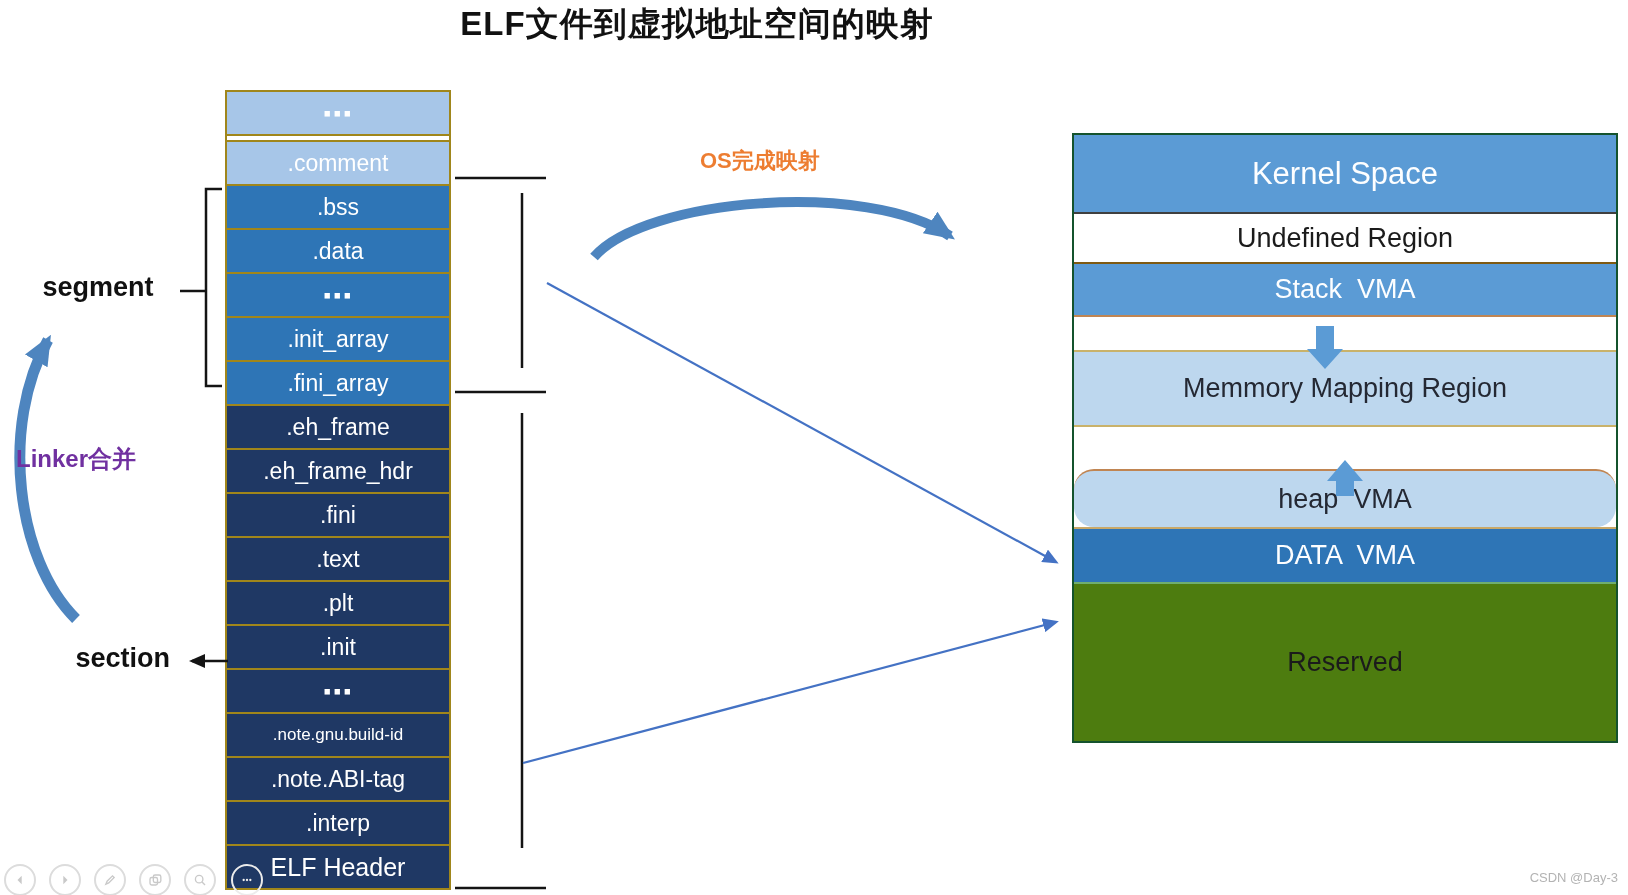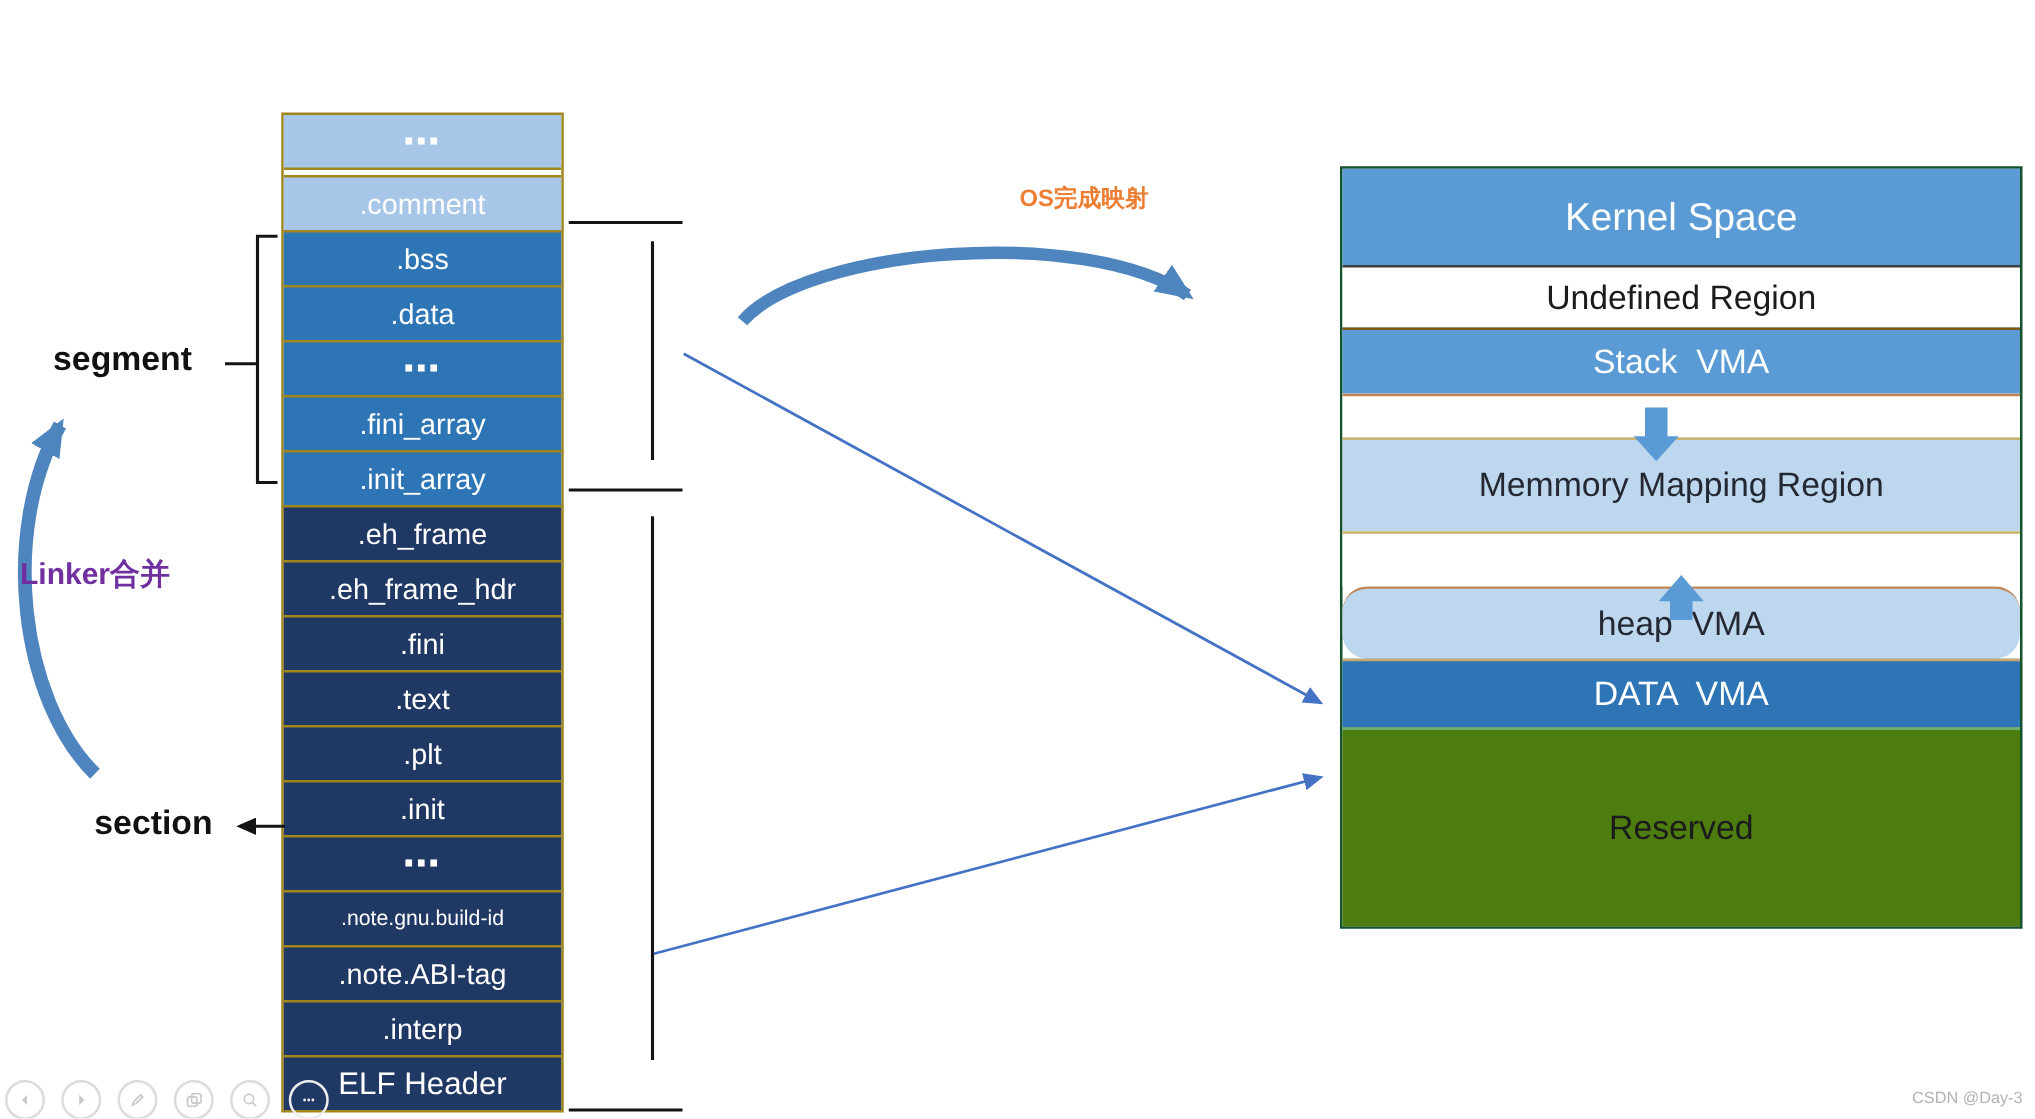--- a/index.html
+++ b/index.html
@@ -7,21 +7,21 @@
     position:relative;width:1628px;height:895px;overflow:hidden;background:#fff;
     font-family:"Liberation Sans","DejaVu Sans",sans-serif;
   }
   
   .page-title{position:absolute;left:297px;top:2px;width:800px;text-align:center;
     font-size:33px;font-weight:bold;color:#111;letter-spacing:1px;z-index:3;}
   .lbl{position:absolute;font-weight:bold;color:#111;z-index:3;}
   .lbl-segment{left:18px;top:272px;width:160px;text-align:center;font-size:27px;}
   .lbl-section{left:36px;top:643px;width:134px;text-align:right;font-size:27px;}
   .lbl-linker{left:16px;top:443px;font-size:24px;color:var(--linker_purple);}
-  .lbl-os{left:734px;top:146px;width:185px;text-align:right;font-size:19px;color:var(--os_label_orange);}
+  .lbl-os{left:700px;top:146px;width:185px;text-align:left;font-size:22px;color:var(--os_label_orange);}
   
   .elf-stack{position:absolute;left:225px;top:90px;width:226px;height:800px;
     display:flex;flex-direction:column;border:2px solid var(--gold_border);
     box-sizing:border-box;z-index:1;}
   .elf-row{flex:1;display:flex;align-items:center;justify-content:center;
     border-top:2px solid var(--gold_border);color:#fff;font-size:23px;}
   .elf-row:first-child{border-top:none;}
   .elf-row.gap-after{margin-bottom:4px;border-bottom:2px solid var(--gold_border);}
   .elf-row.small span{font-size:17px;}
   .elf-row.large span{font-size:25px;}
@@ -43,42 +43,43 @@
     box-sizing:border-box;background:transparent;}
   .viewer-btn.light{border-color:#ececec;}
   
   .watermark{position:absolute;right:10px;top:870px;font-size:13px;color:#b3b3b3;z-index:3;}
 </style>
 </head>
 <body>
 
 <div id="canvas">
 
+  <div class="page-title">ELF文件到虚拟地址空间的映射</div>
 
   <div class="elf-stack">
       <div class="elf-row tone-light dots gap-after">
         <span>⋯</span>
       </div>
       <div class="elf-row tone-light">
         <span>.comment</span>
       </div>
       <div class="elf-row tone-medium">
         <span>.bss</span>
       </div>
       <div class="elf-row tone-medium">
         <span>.data</span>
       </div>
       <div class="elf-row tone-medium dots">
         <span>⋯</span>
       </div>
       <div class="elf-row tone-medium">
+        <span>.init_array</span>
+      </div>
+      <div class="elf-row tone-medium">
         <span>.fini_array</span>
-      </div>
-      <div class="elf-row tone-medium">
-        <span>.init_array</span>
       </div>
       <div class="elf-row tone-dark">
         <span>.eh_frame</span>
       </div>
       <div class="elf-row tone-dark">
         <span>.eh_frame_hdr</span>
       </div>
       <div class="elf-row tone-dark">
         <span>.fini</span>
       </div>

